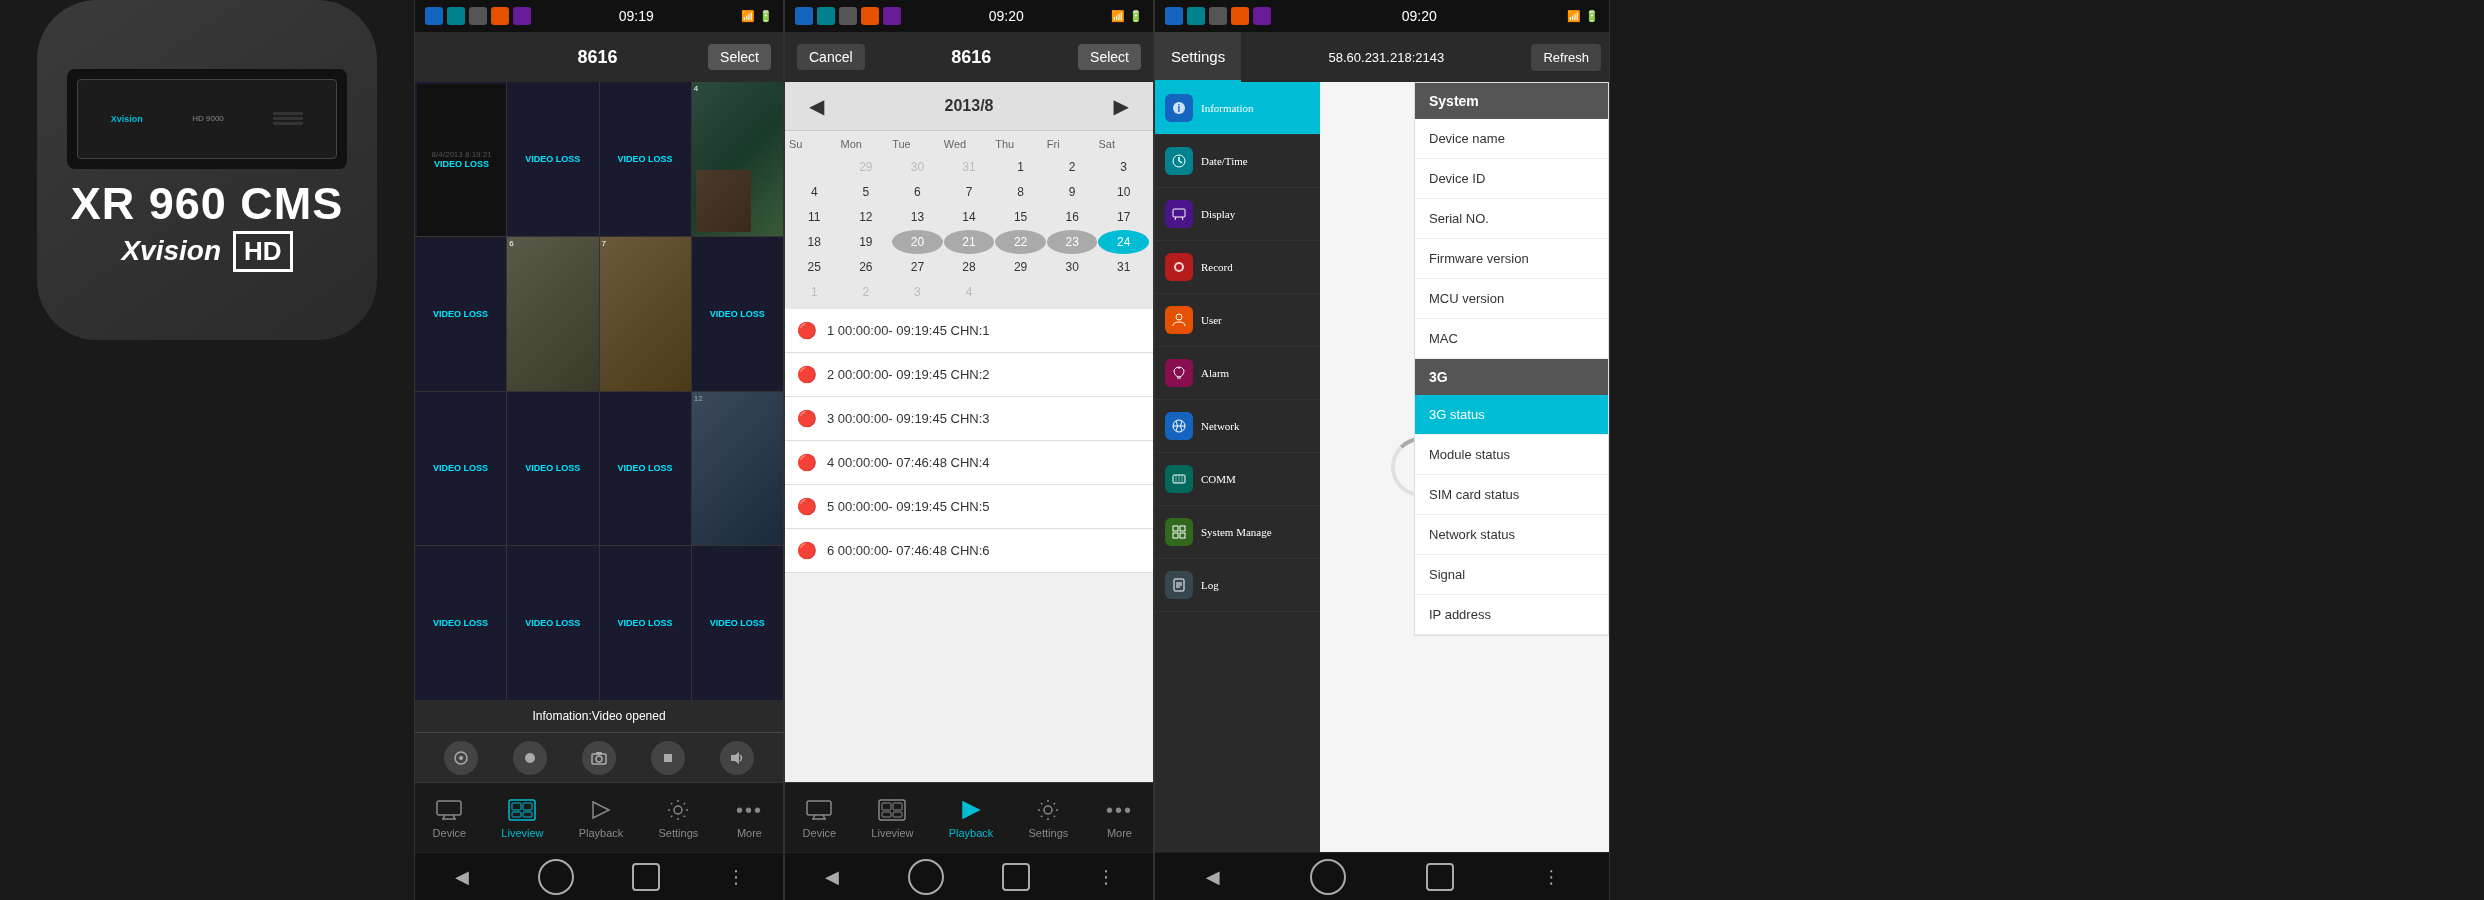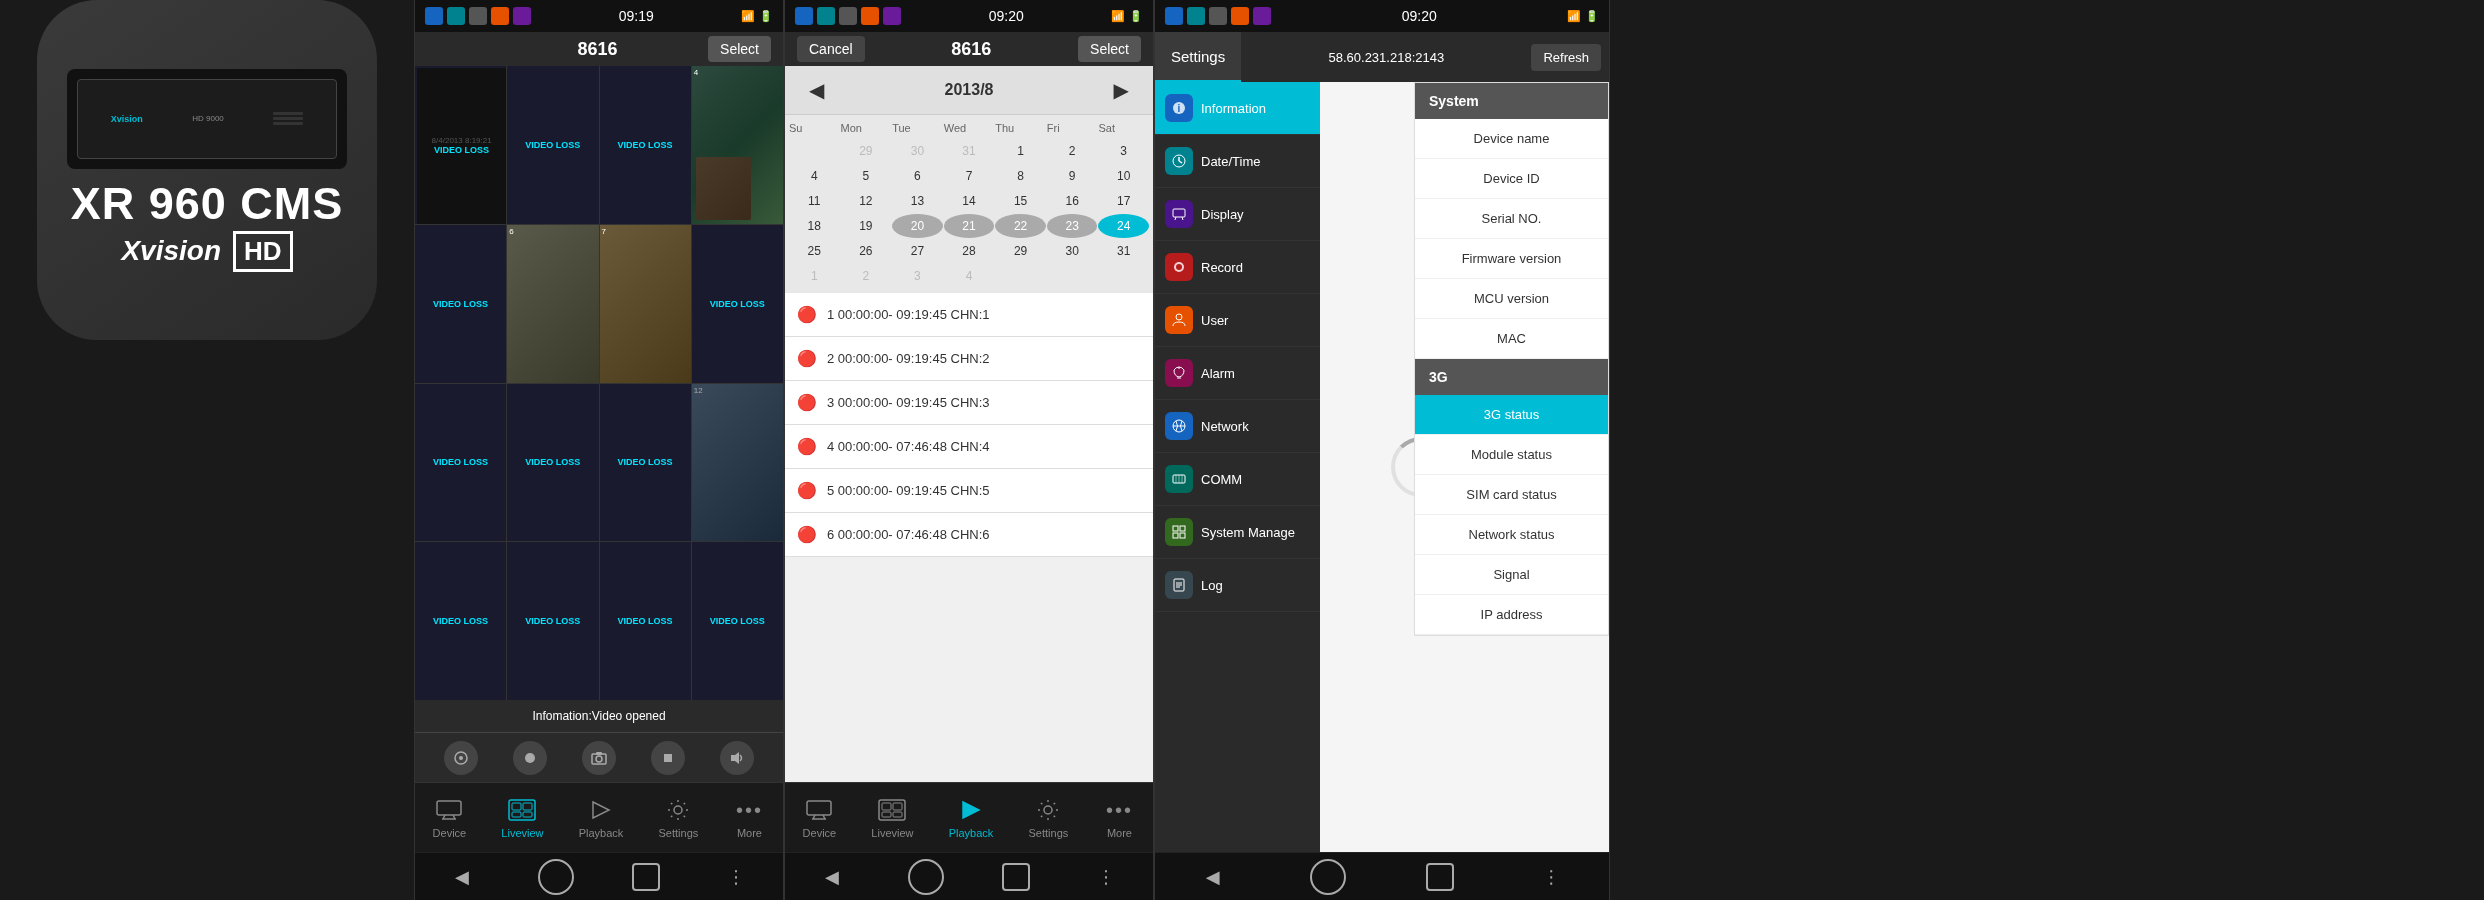--- a/index.html
+++ b/index.html
@@ -128,21 +128,21 @@
       font-weight: normal;
     }
     .status-icons-right {
       display: flex;
       gap: 4px;
       align-items: center;
     }
 
     
     .top-bar {
-      height: 34px;
+      height: 50px;
       background: #2a2a2a;
       display: flex;
       align-items: center;
       justify-content: space-between;
       padding: 16px 12px;
       flex-shrink: 0;
     }
     .top-bar-title {
       color: white;
       font-size: 18px;
@@ -456,21 +456,22 @@
       height: 28px;
       border-radius: 6px;
       display: flex;
       align-items: center;
       justify-content: center;
       font-size: 14px;
       flex-shrink: 0;
     }
     .settings-menu-label {
       color: white;
-      font-size: 13px;
+      font-size: 11px;
+      font-family: Liberation Serif, serif;
     }
 
     .settings-content {
       flex: 1;
       background: #f5f5f5;
       position: relative;
     }
 
     
     .dropdown-overlay {
@@ -488,21 +489,20 @@
       padding: 10px 14px;
       font-size: 14px;
       font-weight: bold;
     }
     .dropdown-item {
       padding: 12px 14px;
       border-bottom: 1px solid #eee;
       color: #333;
       font-size: 13px;
       cursor: pointer;
-      text-align: center;
     }
     .dropdown-item-active {
       background: #00bcd4;
       color: white;
     }
 
     
     .settings-spinner {
       position: absolute;
       top: 50%;

